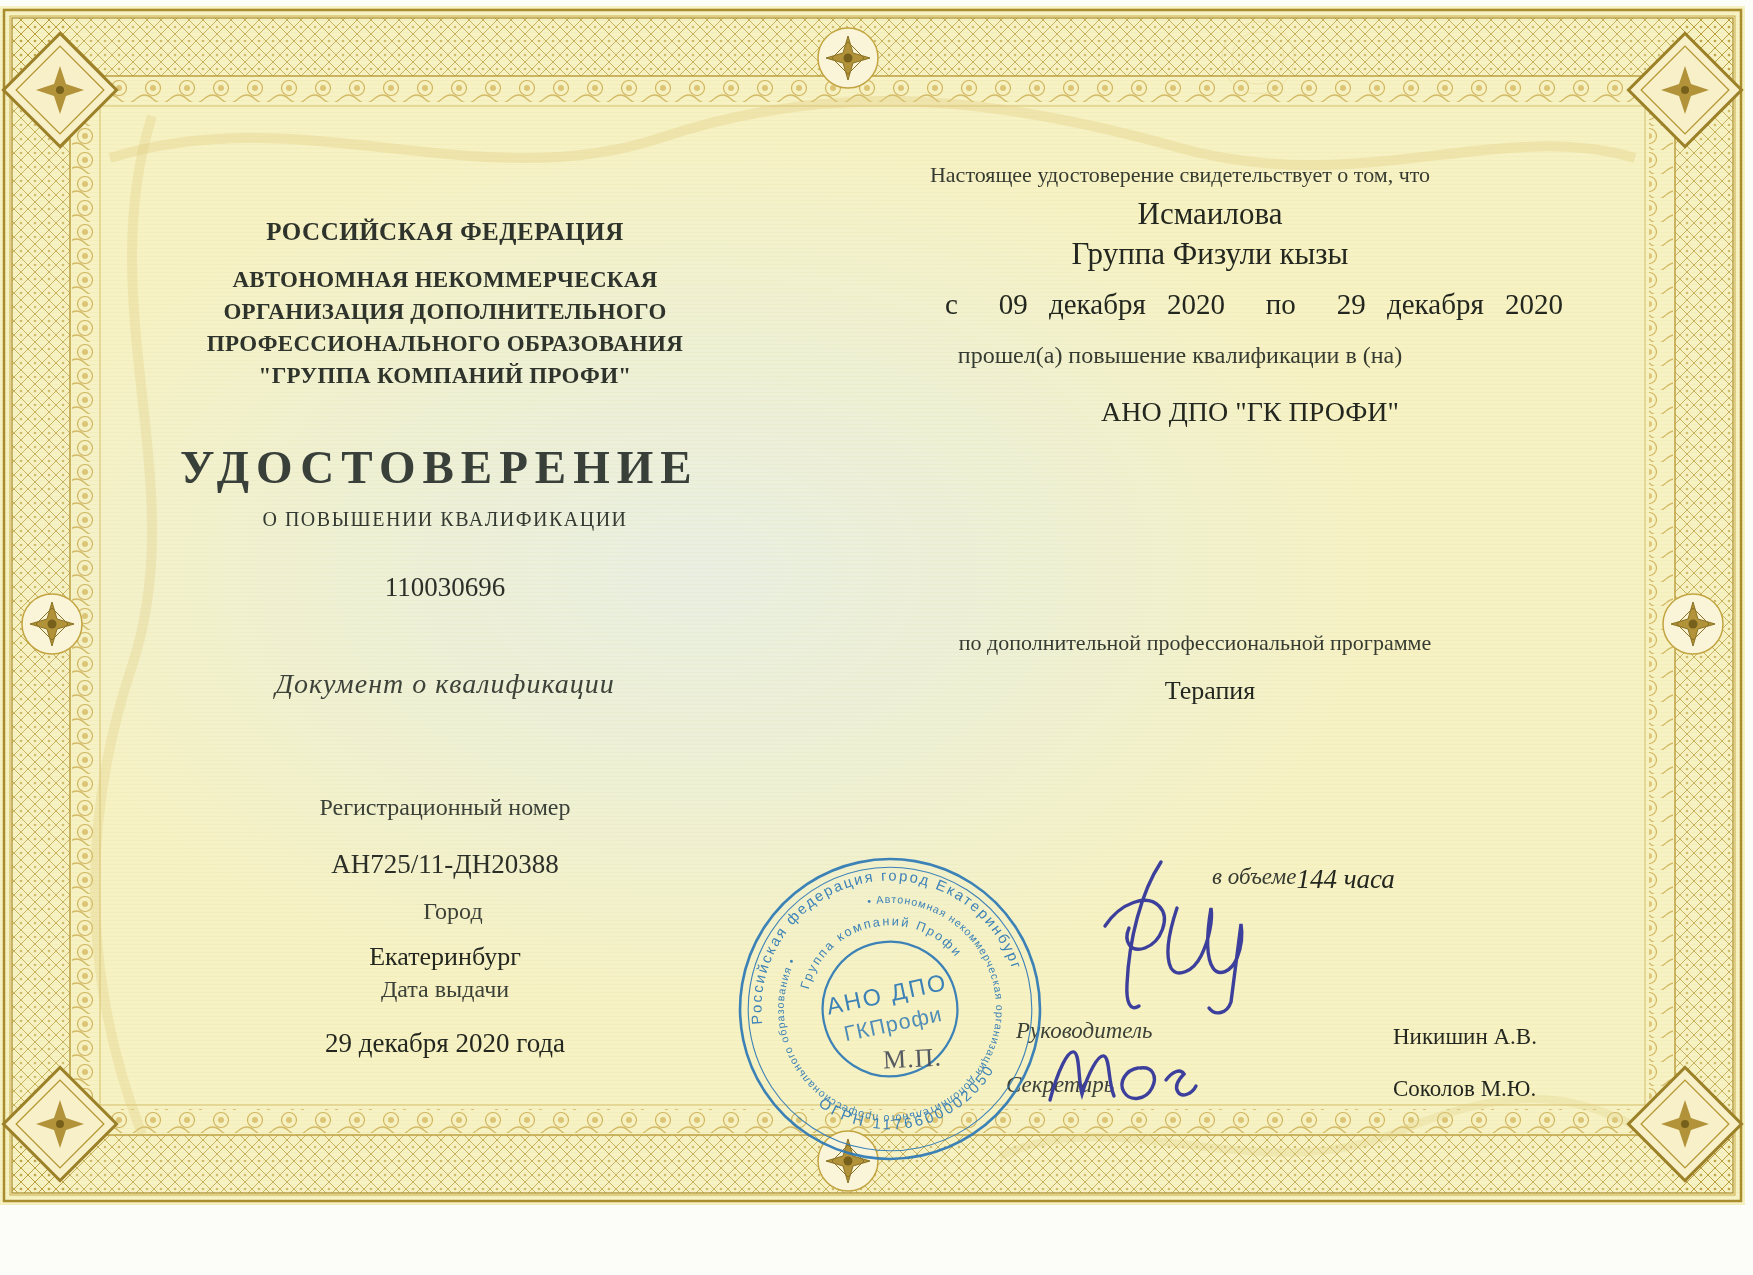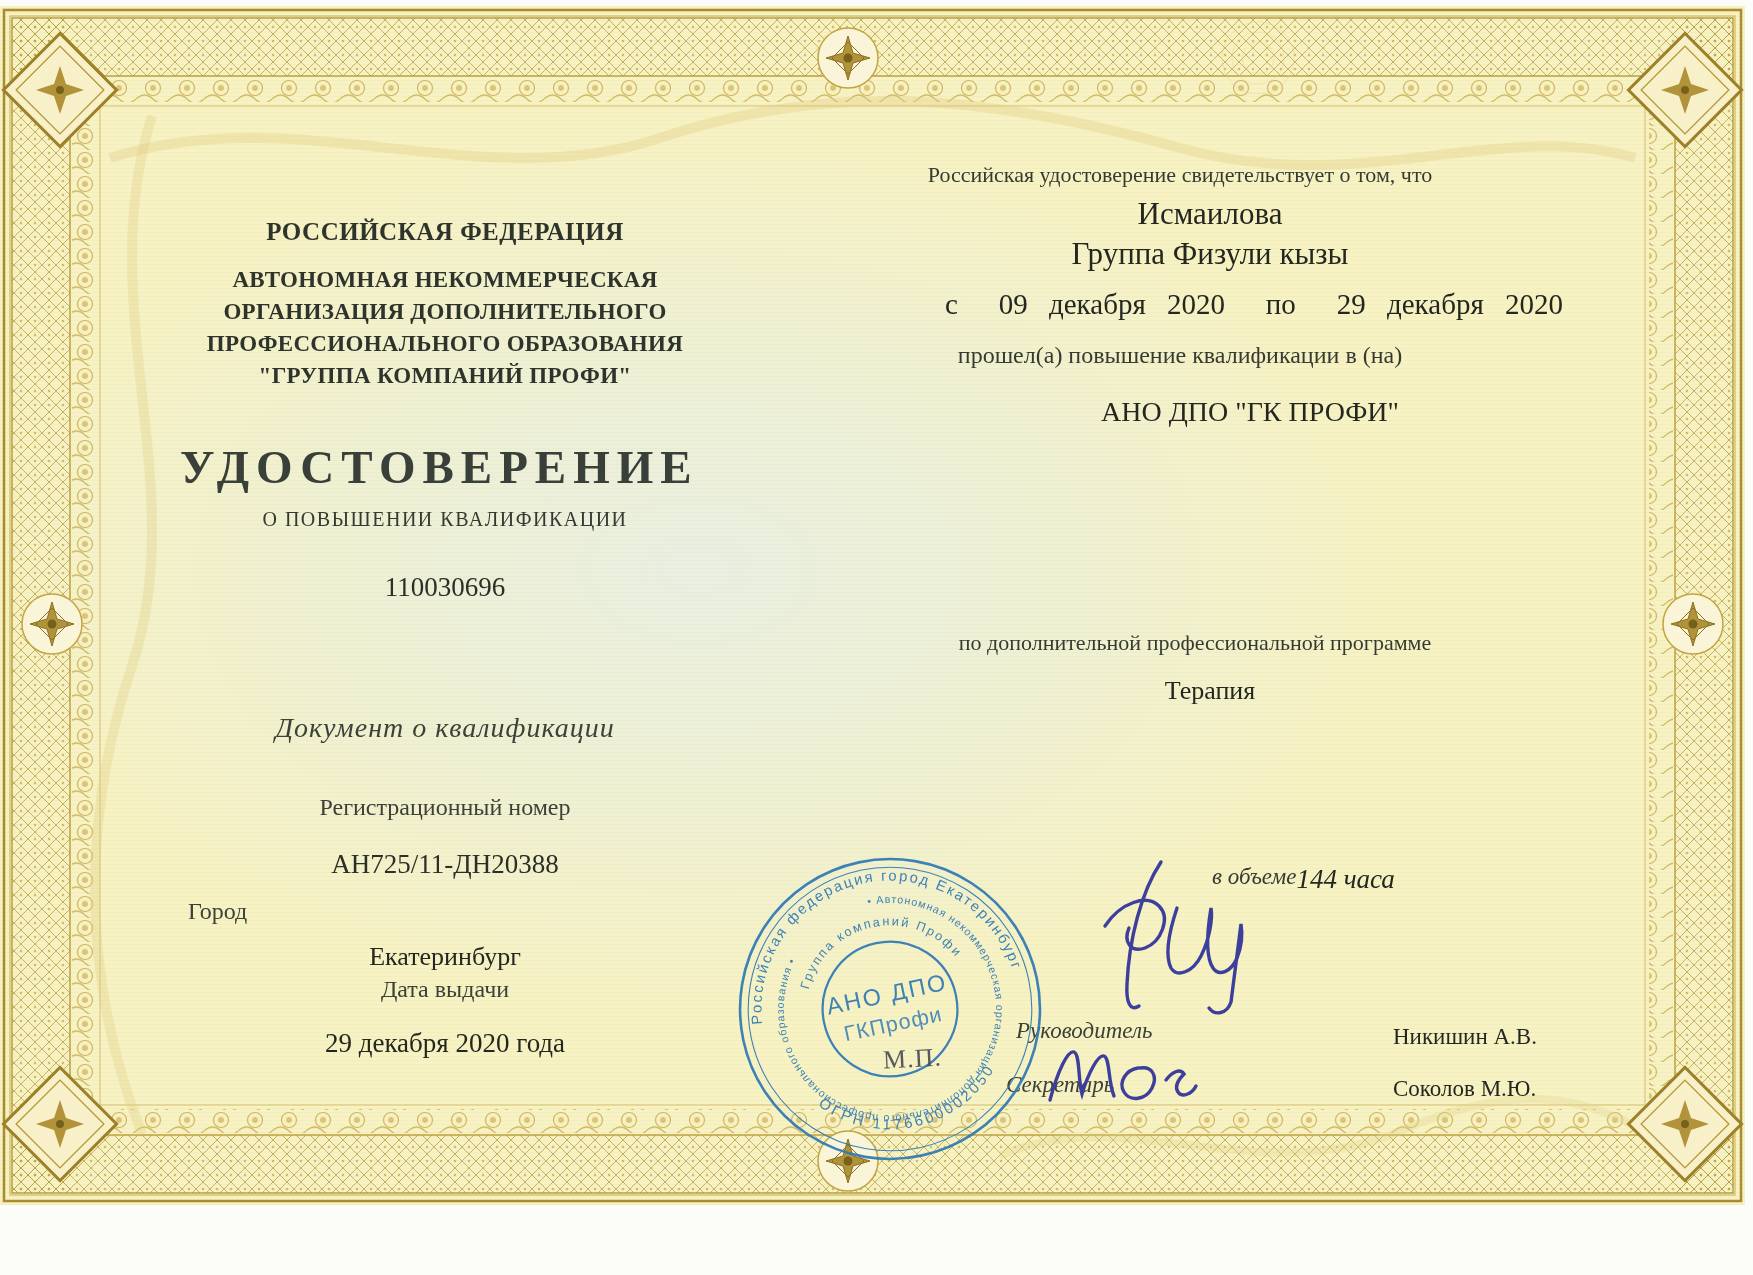--- a/index.html
+++ b/index.html
@@ -20,24 +20,24 @@
   }
   .border-svg{position:absolute;inset:0;z-index:1;}
   .content{position:absolute;inset:0;z-index:2;}
   .abs{position:absolute;}
   
   .country{left:200px;top:212px;width:490px;text-align:center;font-size:25px;font-weight:bold;color:#2e332b;letter-spacing:.5px;}
   .org{left:188px;top:258px;width:514px;text-align:center;font-size:23px;font-weight:bold;color:#2e332b;line-height:32px;letter-spacing:.3px;}
   .doc-title{left:180px;top:434px;width:530px;font-size:47px;font-weight:bold;color:#39403a;letter-spacing:7px;}
   .doc-subtitle{left:200px;top:502px;width:490px;text-align:center;font-size:20px;color:#343a31;letter-spacing:1.5px;}
   .blank-number{left:200px;top:566px;width:490px;text-align:center;font-size:27px;color:#2b2f28;}
-  .doc-kind{left:200px;top:706px;width:490px;text-align:center;font-size:28px;font-style:italic;color:#3d4238;letter-spacing:1px;}
+  .doc-kind{left:200px;top:662px;width:490px;text-align:center;font-size:28px;font-style:italic;color:#3d4238;letter-spacing:1px;}
   .reg-label{left:200px;top:788px;width:490px;text-align:center;font-size:24px;color:#3c4138;}
   .reg-number{left:200px;top:843px;width:490px;text-align:center;font-size:27px;color:#2b2f28;}
-  .city-label{left:188px;top:892px;width:490px;text-align:left;font-size:24px;color:#3c4138;}
+  .city-label{left:208px;top:892px;width:490px;text-align:center;font-size:24px;color:#3c4138;}
   .city-value{left:200px;top:936px;width:490px;text-align:center;font-size:26px;color:#23271f;}
   .date-label{left:200px;top:970px;width:490px;text-align:center;font-size:24px;color:#3c4138;}
   .date-value{left:200px;top:1022px;width:490px;text-align:center;font-size:27px;color:#23271f;}
   
   .statement{left:880px;top:156px;width:600px;text-align:center;font-size:22px;color:#363b31;}
   .holder-surname{left:900px;top:190px;width:620px;text-align:center;font-size:31px;color:#23271f;}
   .holder-name{left:900px;top:230px;width:620px;text-align:center;font-size:31px;color:#23271f;}
   .period{left:945px;top:282px;width:618px;display:flex;justify-content:space-between;align-items:baseline;font-size:29px;color:#23271f;}
   .period .date{word-spacing:14px;}
   .course-text{left:880px;top:336px;width:600px;text-align:center;font-size:24px;color:#363b31;}
@@ -136,21 +136,21 @@
     <div class="abs doc-subtitle">О ПОВЫШЕНИИ КВАЛИФИКАЦИИ</div>
     <div class="abs blank-number">110030696</div>
     <div class="abs doc-kind">Документ о квалификации</div>
     <div class="abs reg-label">Регистрационный номер</div>
     <div class="abs reg-number">АН725/11-ДН20388</div>
     <div class="abs city-label">Город</div>
     <div class="abs city-value">Екатеринбург</div>
     <div class="abs date-label">Дата выдачи</div>
     <div class="abs date-value">29 декабря 2020 года</div>
 
-    <div class="abs statement">Российская удостоверение свидетельствует о том, что</div>
+    <div class="abs statement">Настоящее удостоверение свидетельствует о том, что</div>
     <div class="abs holder-surname">Исмаилова</div>
     <div class="abs holder-name">Группа Физули кызы</div>
     <div class="abs period">
       <span>с</span>
       <span class="date">09 декабря 2020</span>
       <span>по</span>
       <span class="date">29 декабря 2020</span>
     </div>
     <div class="abs course-text">прошел(а) повышение квалификации в (на)</div>
     <div class="abs institution">АНО ДПО "ГК ПРОФИ"</div>

